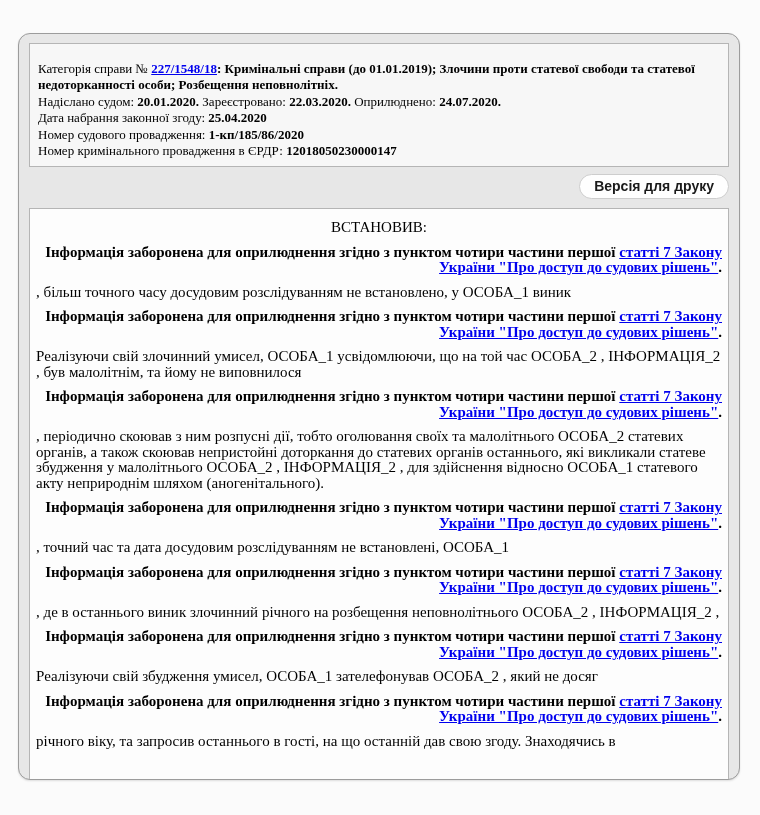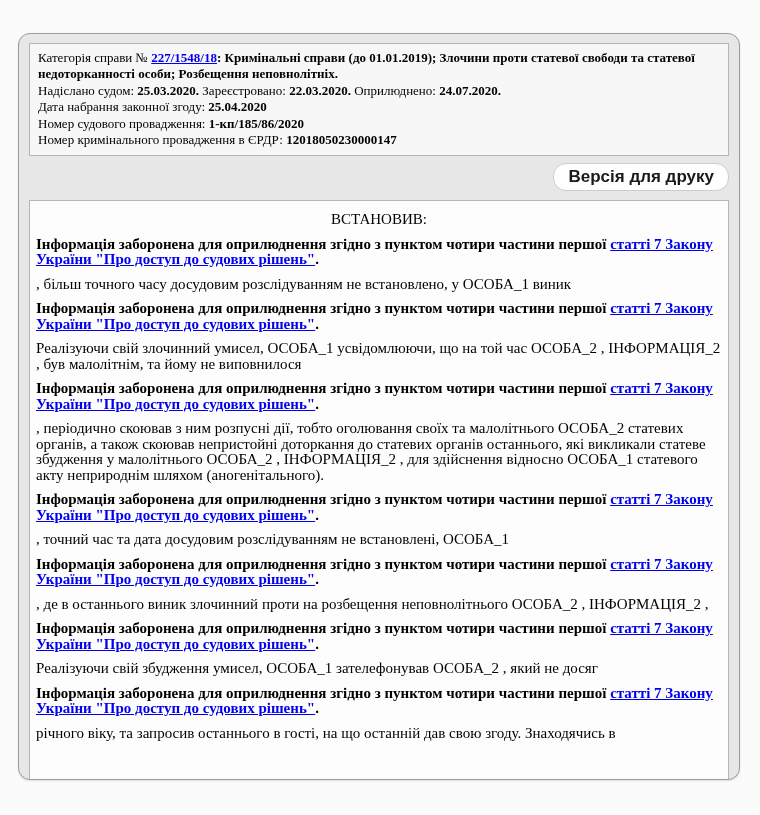--- a/index.html
+++ b/index.html
@@ -23,38 +23,38 @@
     border-radius: 12px;
     box-shadow: 0 1px 2px rgba(0,0,0,0.12);
     box-sizing: border-box;
     overflow: hidden;
   }
 
   .meta-box {
     margin: 9px 10px 0 10px;
     background: #f7f7f7;
     border: 1px solid #b5b5b5;
-    padding: 6px 8px 7px 8px;
+    padding: 17px 8px 7px 8px;
     font-size: 13px;
     line-height: 16.4px;
     color: #000;
   }
   .meta-line { margin: 0; }
   .meta-line b { font-weight: bold; }
 
   a { color: #0000EE; text-decoration: underline; cursor: pointer; }
   .case-link { font-weight: bold; }
 
   .btn-row {
     margin: 7px 10px 9px 10px;
     text-align: right;
   }
   .print-btn {
     font-family: "Liberation Sans", "DejaVu Sans", sans-serif;
-    font-size: 17px;
+    font-size: 14px;
     font-weight: bold;
     color: #1a1a1a;
     background: #fefefe;
     border: 1px solid #cdcdcd;
     border-radius: 13px;
     padding: 4px 14px 5px 14px;
     cursor: pointer;
     line-height: 1;
   }
 
@@ -70,37 +70,37 @@
     line-height: 15.5px;
     color: #000;
   }
 
   .doc-box p { margin: 9px 0; }
   .doc-heading {
     text-align: center;
     margin: 4px 0 9px 0;
   }
   .p-indent { text-indent: 32px; }
-  .p-restricted { font-weight: bold; }
+  .p-restricted { font-weight: bold; text-align: right; }
   .p-restricted a { font-weight: bold; }
 </style>
 </head>
 <body>
 
 <div class="panel">
 
   <div class="meta-box">
     <div class="meta-line">
       <span>Категорія справи №</span>
       <a href="#" class="case-link">227/1548/18</a><b>:</b>
       <b>Кримінальні справи (до 01.01.2019); Злочини проти статевої свободи та статевої недоторканності особи; Розбещення неповнолітніх.</b>
     </div>
     <div class="meta-line">
       <span>Надіслано судом:</span>
-      <b>25.03.2020.</b>
+      <b>20.01.2020.</b>
       <span>Зареєстровано:</span>
       <b>22.03.2020.</b>
       <span>Оприлюднено:</span>
       <b>24.07.2020.</b>
     </div>
     <div class="meta-line">
       <span>Дата набрання законної згоду:</span>
       <b>25.04.2020</b>
     </div>
     <div class="meta-line">
@@ -122,21 +122,21 @@
     <div id="doc-flow">
         <p class="p-restricted"><strong>Інформація заборонена для оприлюднення згідно з пунктом чотири частини першої </strong><a href="#">статті 7 Закону України "Про доступ до судових рішень"</a><strong>.</strong></p>
         <p class="p-plain">, більш точного часу досудовим розслідуванням не встановлено, у ОСОБА_1 виник</p>
         <p class="p-restricted"><strong>Інформація заборонена для оприлюднення згідно з пунктом чотири частини першої </strong><a href="#">статті 7 Закону України "Про доступ до судових рішень"</a><strong>.</strong></p>
         <p class="p-plain">Реалізуючи свій злочинний умисел, ОСОБА_1 усвідомлюючи, що на той час ОСОБА_2 , ІНФОРМАЦІЯ_2 , був малолітнім, та йому не виповнилося</p>
         <p class="p-restricted"><strong>Інформація заборонена для оприлюднення згідно з пунктом чотири частини першої </strong><a href="#">статті 7 Закону України "Про доступ до судових рішень"</a><strong>.</strong></p>
         <p class="p-plain">, періодично скоював з ним розпусні дії, тобто оголювання своїх та малолітнього ОСОБА_2 статевих органів, а також скоював непристойні доторкання до статевих органів останнього, які викликали статеве збудження у малолітнього ОСОБА_2 , ІНФОРМАЦІЯ_2 , для здійснення відносно ОСОБА_1 статевого акту неприроднім шляхом (аногенітального).</p>
         <p class="p-restricted"><strong>Інформація заборонена для оприлюднення згідно з пунктом чотири частини першої </strong><a href="#">статті 7 Закону України "Про доступ до судових рішень"</a><strong>.</strong></p>
         <p class="p-plain">, точний час та дата досудовим розслідуванням не встановлені, ОСОБА_1</p>
         <p class="p-restricted"><strong>Інформація заборонена для оприлюднення згідно з пунктом чотири частини першої </strong><a href="#">статті 7 Закону України "Про доступ до судових рішень"</a><strong>.</strong></p>
-        <p class="p-plain">, де в останнього виник злочинний проти на розбещення неповнолітнього ОСОБА_2 , ІНФОРМАЦІЯ_2 ,</p>
+        <p class="p-plain">, де в останнього виник злочинний річного на розбещення неповнолітнього ОСОБА_2 , ІНФОРМАЦІЯ_2 ,</p>
         <p class="p-restricted"><strong>Інформація заборонена для оприлюднення згідно з пунктом чотири частини першої </strong><a href="#">статті 7 Закону України "Про доступ до судових рішень"</a><strong>.</strong></p>
         <p class="p-plain">Реалізуючи свій збудження умисел, ОСОБА_1 зателефонував ОСОБА_2 , який не досяг</p>
         <p class="p-restricted"><strong>Інформація заборонена для оприлюднення згідно з пунктом чотири частини першої </strong><a href="#">статті 7 Закону України "Про доступ до судових рішень"</a><strong>.</strong></p>
         <p class="p-plain">річного віку, та запросив останнього в гості, на що останній дав свою згоду. Знаходячись в</p>
       </div>
   </div>
 
 </div>
 
 </body></html>

